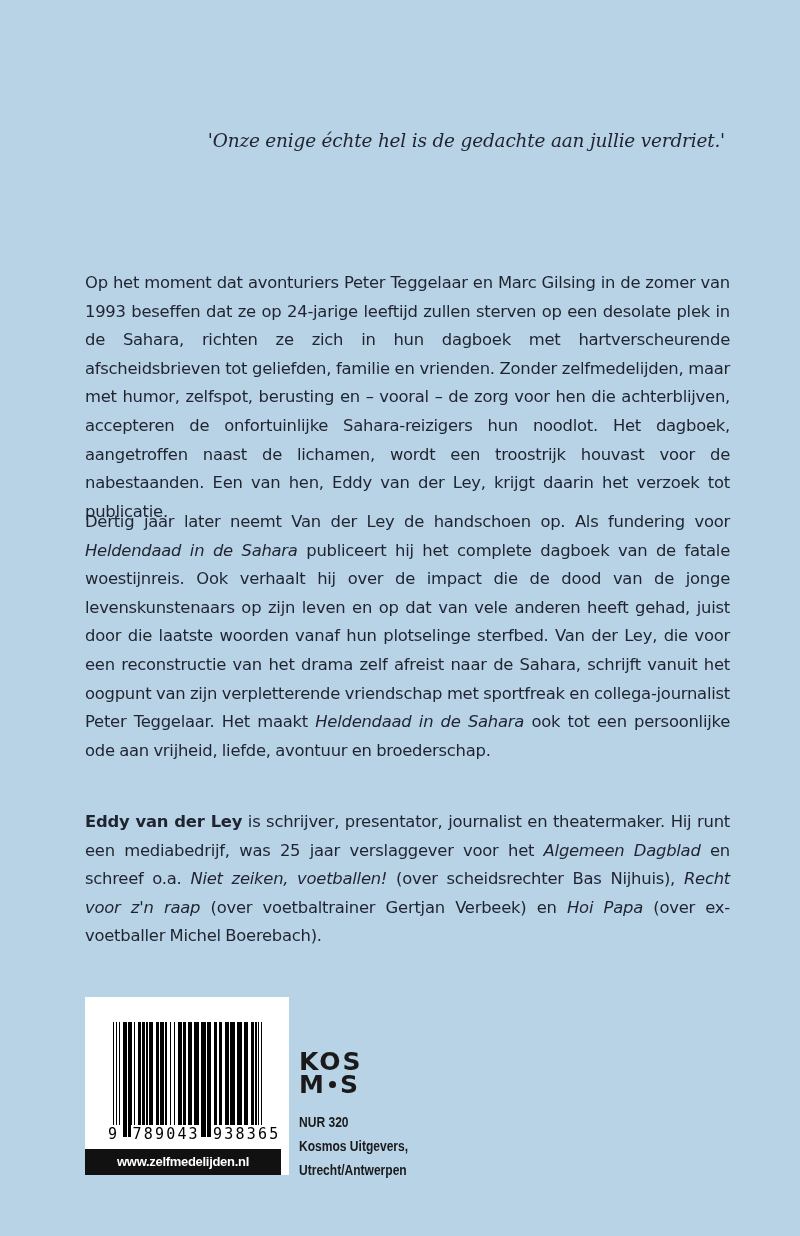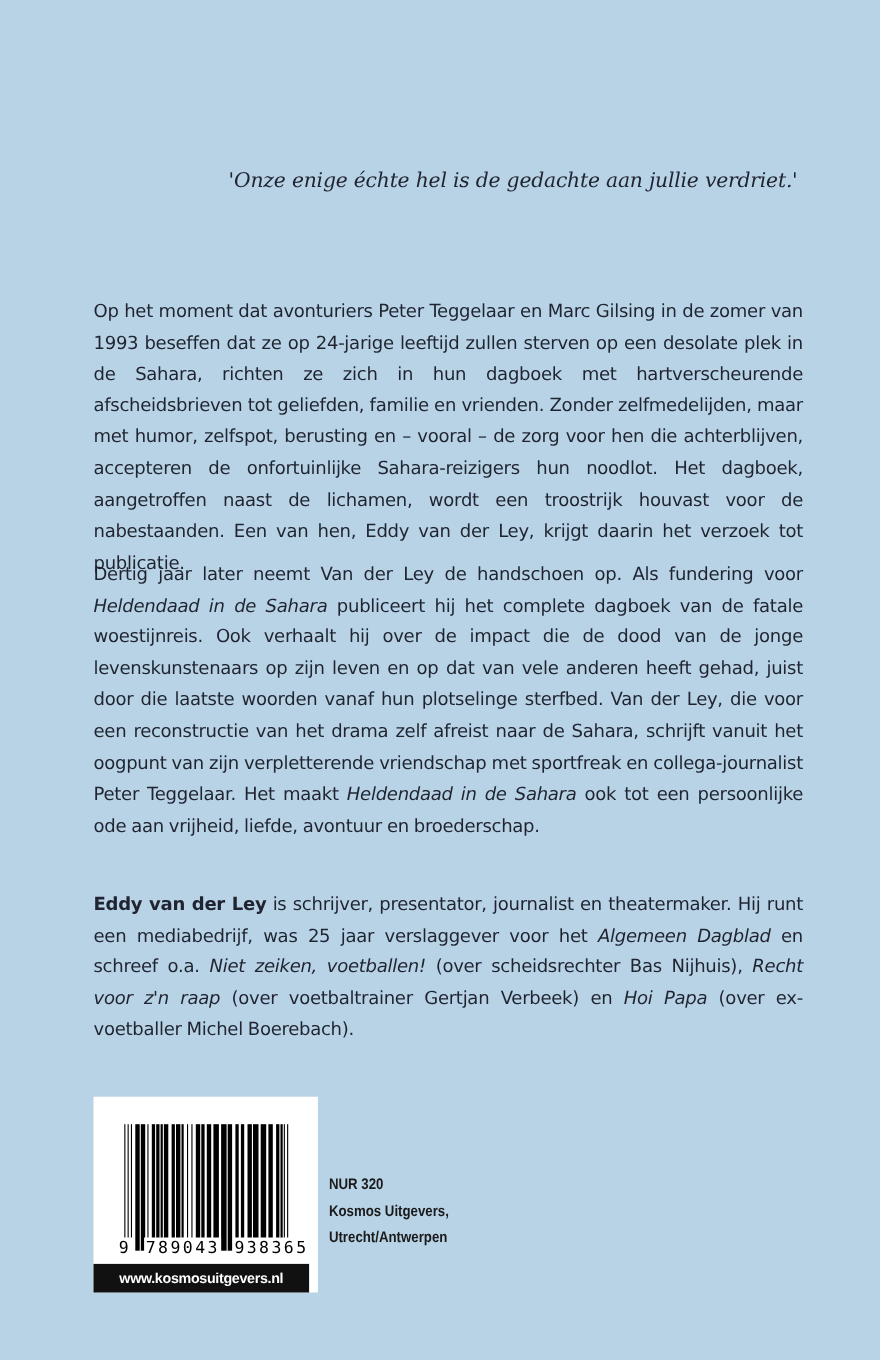--- a/index.html
+++ b/index.html
@@ -10,21 +10,20 @@
     position: relative;
     overflow: hidden;
     color: #1f2430;
     font-family: "DejaVu Sans", sans-serif;
   }
   .quote-block {
     position: absolute;
     left: 85px;
     top: 127px;
     width: 640px;
-    margin-top: 24px;
   }
   .quote {
     font-family: "DejaVu Serif", serif;
     font-style: italic;
     font-size: 18.5px;
     letter-spacing: -0.2px;
     text-align: right;
     margin: 0;
     line-height: 28px;
     white-space: nowrap;
@@ -212,22 +211,26 @@
       <div class="gap" style="width: 2.77778px;"></div>
       <div class="bar" style="width: 2.77778px;"></div>
       <div class="gap" style="width: 1.38889px;"></div>
       <div class="bar" style="width: 1.38889px;"></div>
       <div class="gap" style="width: 1.38889px;"></div>
       <div class="bar" style="width: 1.38889px;"></div>
       <div class="gap" style="width: 1.38889px;"></div>
       <div class="bar" style="width: 1.38889px;"></div>
     </div>
   <div class="isbn-digits"><span>9</span> <span>789043</span> <span>938365</span></div>
-  <div class="url-strip">www.kosmosuitgevers.nl</div>
+  <div class="url-strip">www.zelfmedelijden.nl</div>
 </div>
 
 <div class="publisher">
+  <div class="logo">
+    <span class="row">KOS</span>
+    <span class="row"><span>M</span><span class="dot"></span><span>S</span></span>
+  </div>
   <div class="pub-info">
     <div>NUR 320</div>
     <div>Kosmos Uitgevers,</div>
     <div>Utrecht/Antwerpen</div>
   </div>
 </div>
 
 </body></html>

